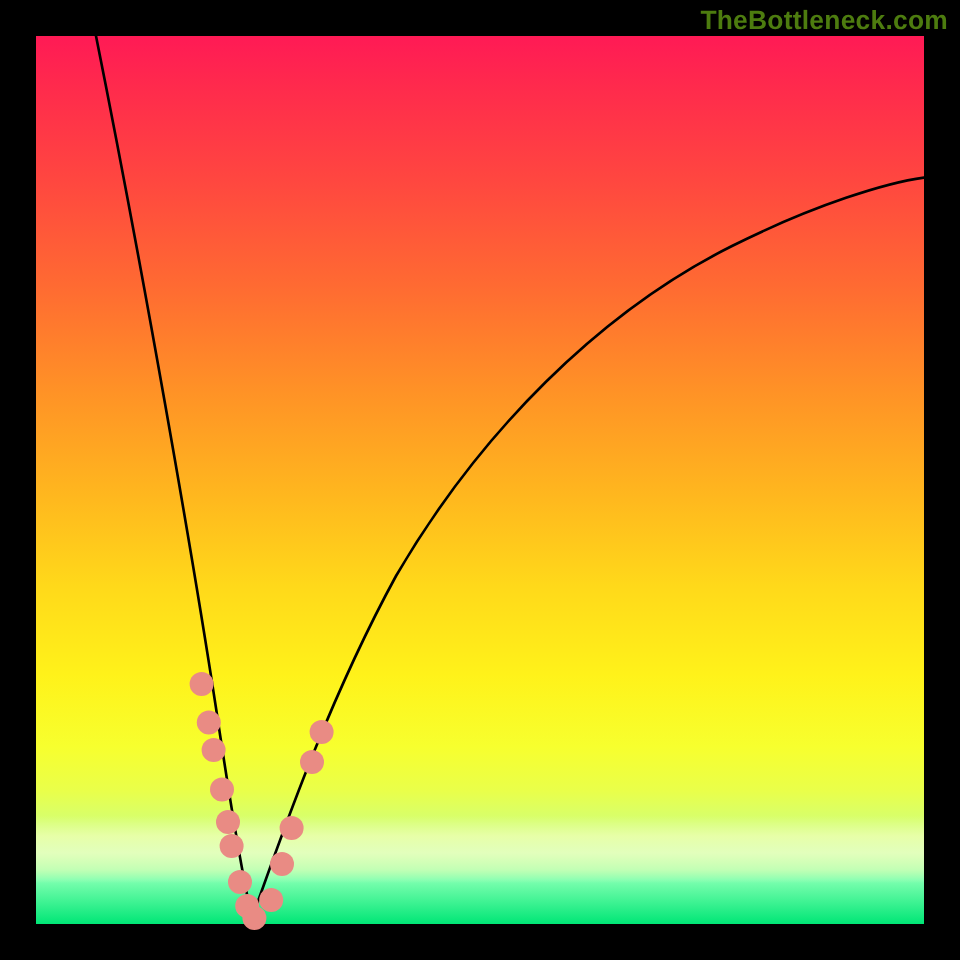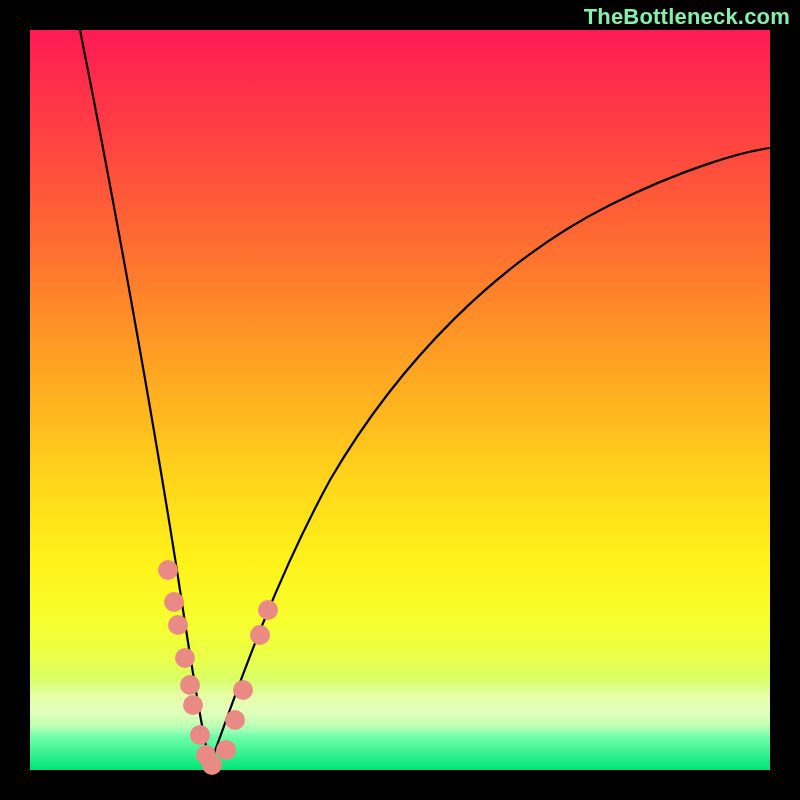--- a/index.html
+++ b/index.html
@@ -53,21 +53,21 @@
       rgba(255,255,200,0.45) 80%,
       rgba(255,255,180,0.0) 100%);
     pointer-events: none;
   }
   .watermark {
     position: absolute;
     top: 4px;
     right: 10px;
     font-size: 22px;
     font-weight: 600;
-    color: #86efac;
+    color: #4d7c0f;
     letter-spacing: 0.2px;
     user-select: none;
   }
   svg.curve {
     position: absolute;
     inset: 0;
     width: 100%;
     height: 100%;
     pointer-events: none;
   }

